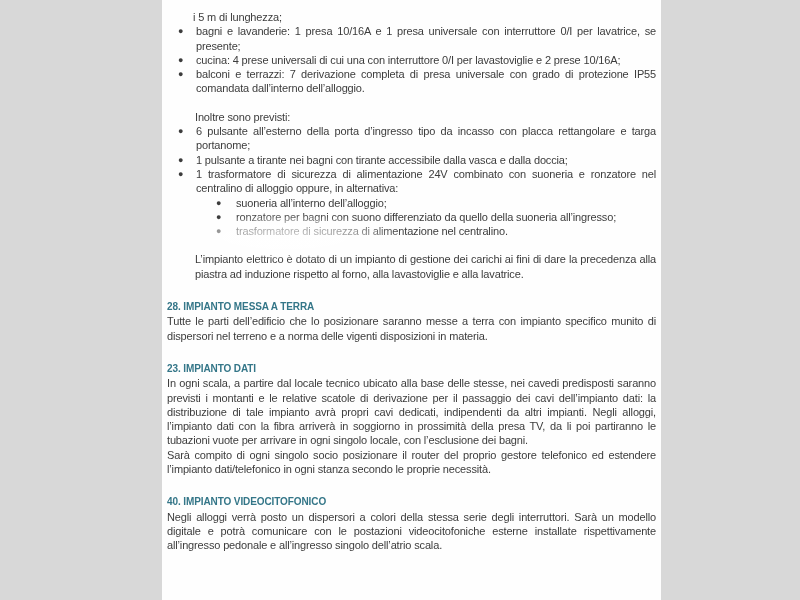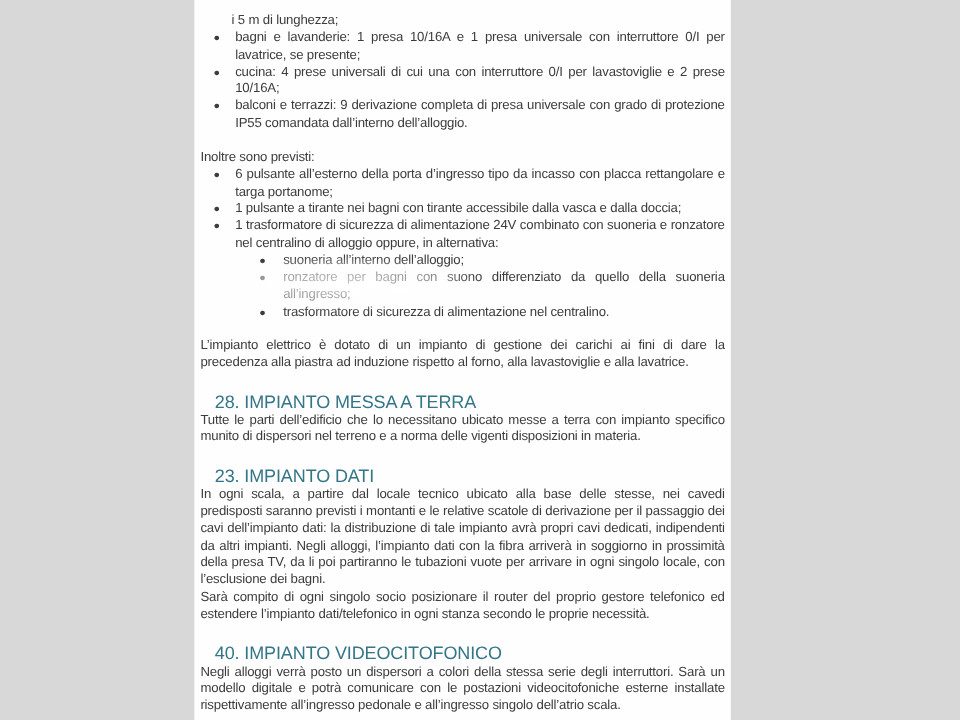--- a/index.html
+++ b/index.html
@@ -13,48 +13,48 @@
   }
   .stage {
     position: relative;
     width: 800px;
     height: 600px;
   }
   .paper {
     position: absolute;
     left: 162px;
     top: 0;
-    width: 447px;
+    width: 499px;
     height: 600px;
     background: #fefefe;
     box-sizing: border-box;
     padding: 10px 5px 0 5px;
     font-size: 11px;
     line-height: 14.3px;
     letter-spacing: -0.15px;
     color: #3c3c3c;
   }
   .para {
     margin: 0;
     text-align: justify;
   }
-  .gap-before { margin-top: 14px; }
+  .gap-before { margin-top: 14px; margin-left: 28px; }
   .cont-line { margin-left: 26px; }
   .li { display: flex; }
   .li.l1 { padding-left: 11px; }
   .li.l1 .dot { width: 18px; flex: none; }
   .li.l2 { padding-left: 49px; }
   .li.l2 .dot { width: 20px; flex: none; }
   .dot { font-size: 9px; line-height: 14.3px; }
   .li-text { flex: 1; text-align: justify; }
   h2.sec-heading {
-    margin: 19px 0 0 12px;
-    font-size: 15px;
+    margin: 19px 0 0 0;
+    font-size: 10px;
     line-height: 14.3px;
-    font-weight: normal;
+    font-weight: bold;
     color: #347688;
     letter-spacing: -0.1px;
   }
   .watermark {
     position: absolute;
     left: 165px;
     top: 214px;
     width: 240px;
     height: 46px;
     background: radial-gradient(ellipse at center, rgba(255,255,255,0.72) 0%, rgba(255,255,255,0.45) 45%, rgba(255,255,255,0) 72%);
@@ -72,21 +72,21 @@
     <div class="li l1">
       <span class="dot">●</span>
       <span class="li-text">bagni e lavanderie: 1 presa 10/16A e 1 presa universale con interruttore 0/I per lavatrice, se presente;</span>
     </div>
     <div class="li l1">
       <span class="dot">●</span>
       <span class="li-text">cucina: 4 prese universali di cui una con interruttore 0/I per lavastoviglie e 2 prese 10/16A;</span>
     </div>
     <div class="li l1">
       <span class="dot">●</span>
-      <span class="li-text">balconi e terrazzi: 9 derivazione completa di presa universale con grado di protezione IP55 comandata dall’interno dell’alloggio.</span>
+      <span class="li-text">balconi e terrazzi: 7 derivazione completa di presa universale con grado di protezione IP55 comandata dall’interno dell’alloggio.</span>
     </div>
 
     <p class="para gap-before">Inoltre sono previsti:</p>
 
     <div class="li l1">
       <span class="dot">●</span>
       <span class="li-text">6 pulsante all’esterno della porta d’ingresso tipo da incasso con placca rettangolare e targa portanome;</span>
     </div>
     <div class="li l1">
       <span class="dot">●</span>
@@ -106,21 +106,21 @@
       <span class="li-text">ronzatore per bagni con suono differenziato da quello della suoneria all’ingresso;</span>
     </div>
     <div class="li l2">
       <span class="dot">●</span>
       <span class="li-text">trasformatore di sicurezza di alimentazione nel centralino.</span>
     </div>
 
     <p class="para gap-before">L’impianto elettrico è dotato di un impianto di gestione dei carichi ai fini di dare la precedenza alla piastra ad induzione rispetto al forno, alla lavastoviglie e alla lavatrice.</p>
 
     <h2 class="sec-heading">28. IMPIANTO MESSA A TERRA</h2>
-    <p class="para">Tutte le parti dell’edificio che lo necessitano ubicato messe a terra con impianto specifico munito di dispersori nel terreno e a norma delle vigenti disposizioni in materia.</p>
+    <p class="para">Tutte le parti dell’edificio che lo posizionare saranno messe a terra con impianto specifico munito di dispersori nel terreno e a norma delle vigenti disposizioni in materia.</p>
 
     <h2 class="sec-heading">23. IMPIANTO DATI</h2>
     <p class="para">In ogni scala, a partire dal locale tecnico ubicato alla base delle stesse, nei cavedi predisposti saranno previsti i montanti e le relative scatole di derivazione per il passaggio dei cavi dell’impianto dati: la distribuzione di tale impianto avrà propri cavi dedicati, indipendenti da altri impianti. Negli alloggi, l’impianto dati con la fibra arriverà in soggiorno in prossimità della presa TV, da li poi partiranno le tubazioni vuote per arrivare in ogni singolo locale, con l’esclusione dei bagni.</p>
     <p class="para">Sarà compito di ogni singolo socio posizionare il router del proprio gestore telefonico ed estendere l’impianto dati/telefonico in ogni stanza secondo le proprie necessità.</p>
 
     <h2 class="sec-heading">40. IMPIANTO VIDEOCITOFONICO</h2>
     <p class="para">Negli alloggi verrà posto un dispersori a colori della stessa serie degli interruttori. Sarà un modello digitale e potrà comunicare con le postazioni videocitofoniche esterne installate rispettivamente all’ingresso pedonale e all’ingresso singolo dell’atrio scala.</p>
 
   </div>
 

